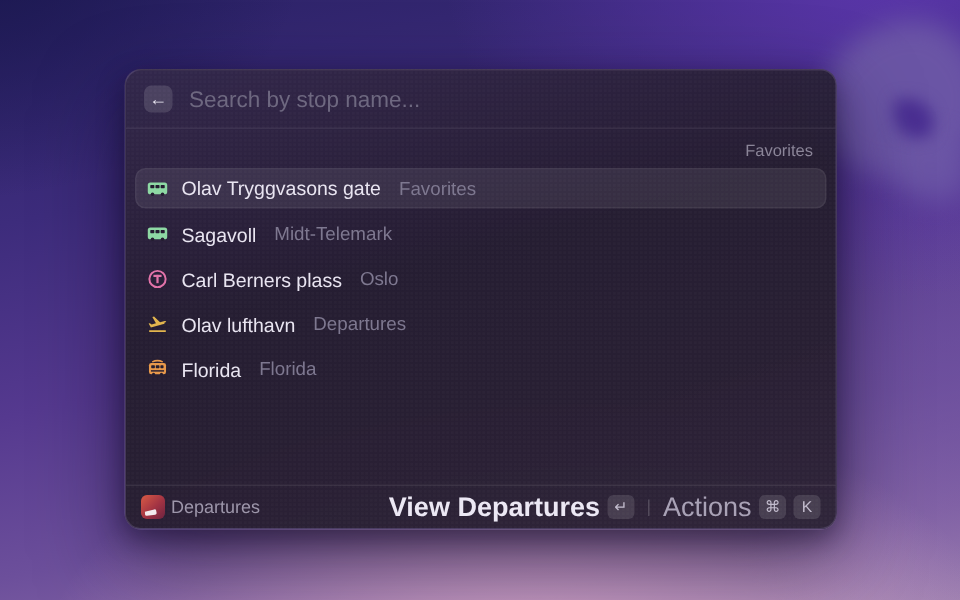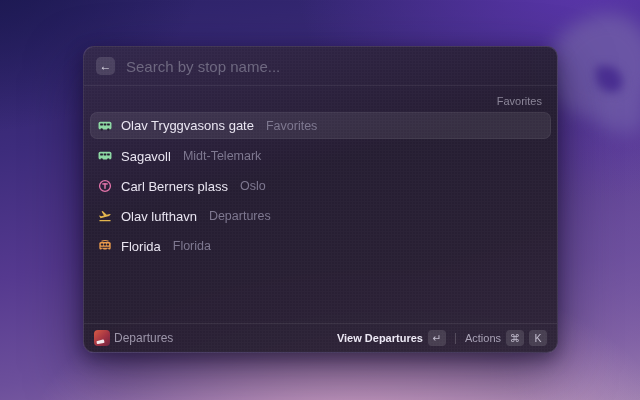--- a/index.html
+++ b/index.html
@@ -68,21 +68,21 @@
     display:flex;align-items:center;padding:0 10px;
   }
   .footer-left{display:flex;align-items:center;gap:4px;flex:1;}
   .app-icon{width:16px;height:16px;flex:none;display:flex;}
   .footer-app{font-size:12px;color:#9d96aa;}
   .footer-right{display:flex;align-items:center;}
   .footer-action{
     background:transparent;border:none;padding:0;display:flex;align-items:center;gap:5px;
     font-family:inherit;cursor:pointer;
   }
-  .footer-action .label{font-size:11px;color:#a9a2b6;}
+  .footer-action .label{font-size:18px;color:#a9a2b6;}
   .footer-action.primary .label{color:#ece8f4;font-weight:700;}
   .key{
     min-width:12px;height:16px;padding:0 3px;border-radius:4px;
     background:rgba(255,255,255,0.12);color:#c2bccd;font-size:10.5px;
     display:inline-flex;align-items:center;justify-content:center;line-height:1;
   }
   .vdiv{width:1px;height:11px;background:rgba(255,255,255,0.18);margin:0 9px;}
 </style>
 </head>
 <body>

